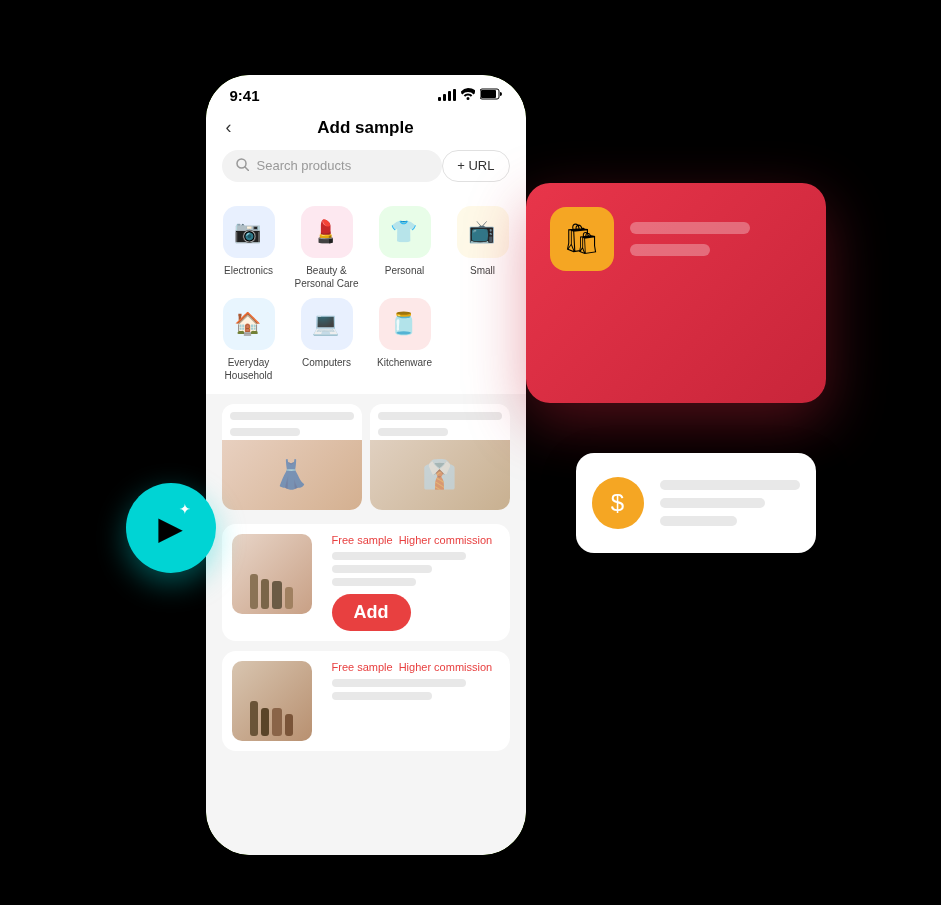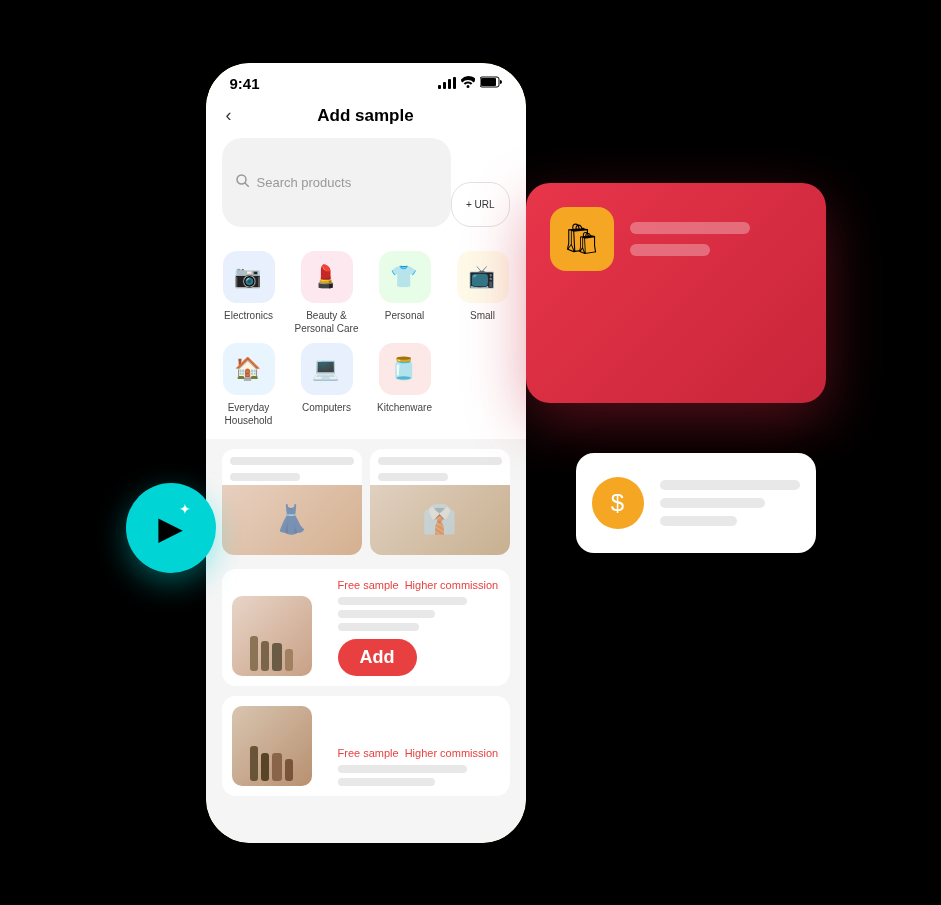--- a/index.html
+++ b/index.html
@@ -18,21 +18,21 @@
     .scene {
       position: relative;
       width: 750px;
       height: 860px;
     }
 
     
     .phone {
       position: absolute;
       left: 110px;
-      top: 40px;
+      top: 52px;
       width: 320px;
       height: 780px;
       background: #4d7c0f;
       border-radius: 44px;
       box-shadow: 0 30px 80px rgba(0,0,0,0.5);
       overflow: hidden;
       z-index: 2;
     }
 
     .phone-inner {
@@ -120,30 +120,29 @@
       font-size: 13px;
     }
     .search-placeholder {
       color: #999;
       font-size: 13px;
     }
     .url-btn {
       background: #fff;
       border: 1.5px solid #e0e0e0;
       border-radius: 20px;
-      padding: 16px 14px;
+      padding: 7px 14px;
       display: flex;
       align-items: center;
       gap: 5px;
-      font-size: 10px;
+      font-size: 13px;
       color: #333;
       font-weight: 500;
       cursor: pointer;
       white-space: nowrap;
-      margin-top: 44px;
     }
 
     
     .categories-section {
       background: #fff;
       padding: 12px 8px;
       flex-shrink: 0;
     }
     .categories-grid {
       display: grid;
@@ -229,22 +228,22 @@
       margin-bottom: 10px;
     }
 
     .product-card {
       background: #fff;
       border-radius: 14px;
       margin-bottom: 10px;
       overflow: hidden;
       display: flex;
       padding: 10px;
-      gap: 26px;
-      align-items: flex-end;
+      gap: 20px;
+      align-items: flex-start;
     }
     .product-card-image {
       width: 80px;
       height: 80px;
       border-radius: 10px;
       background: linear-gradient(135deg, #e8d5c8, #c8a085);
       flex-shrink: 0;
       display: flex;
       align-items: flex-end;
       justify-content: center;

